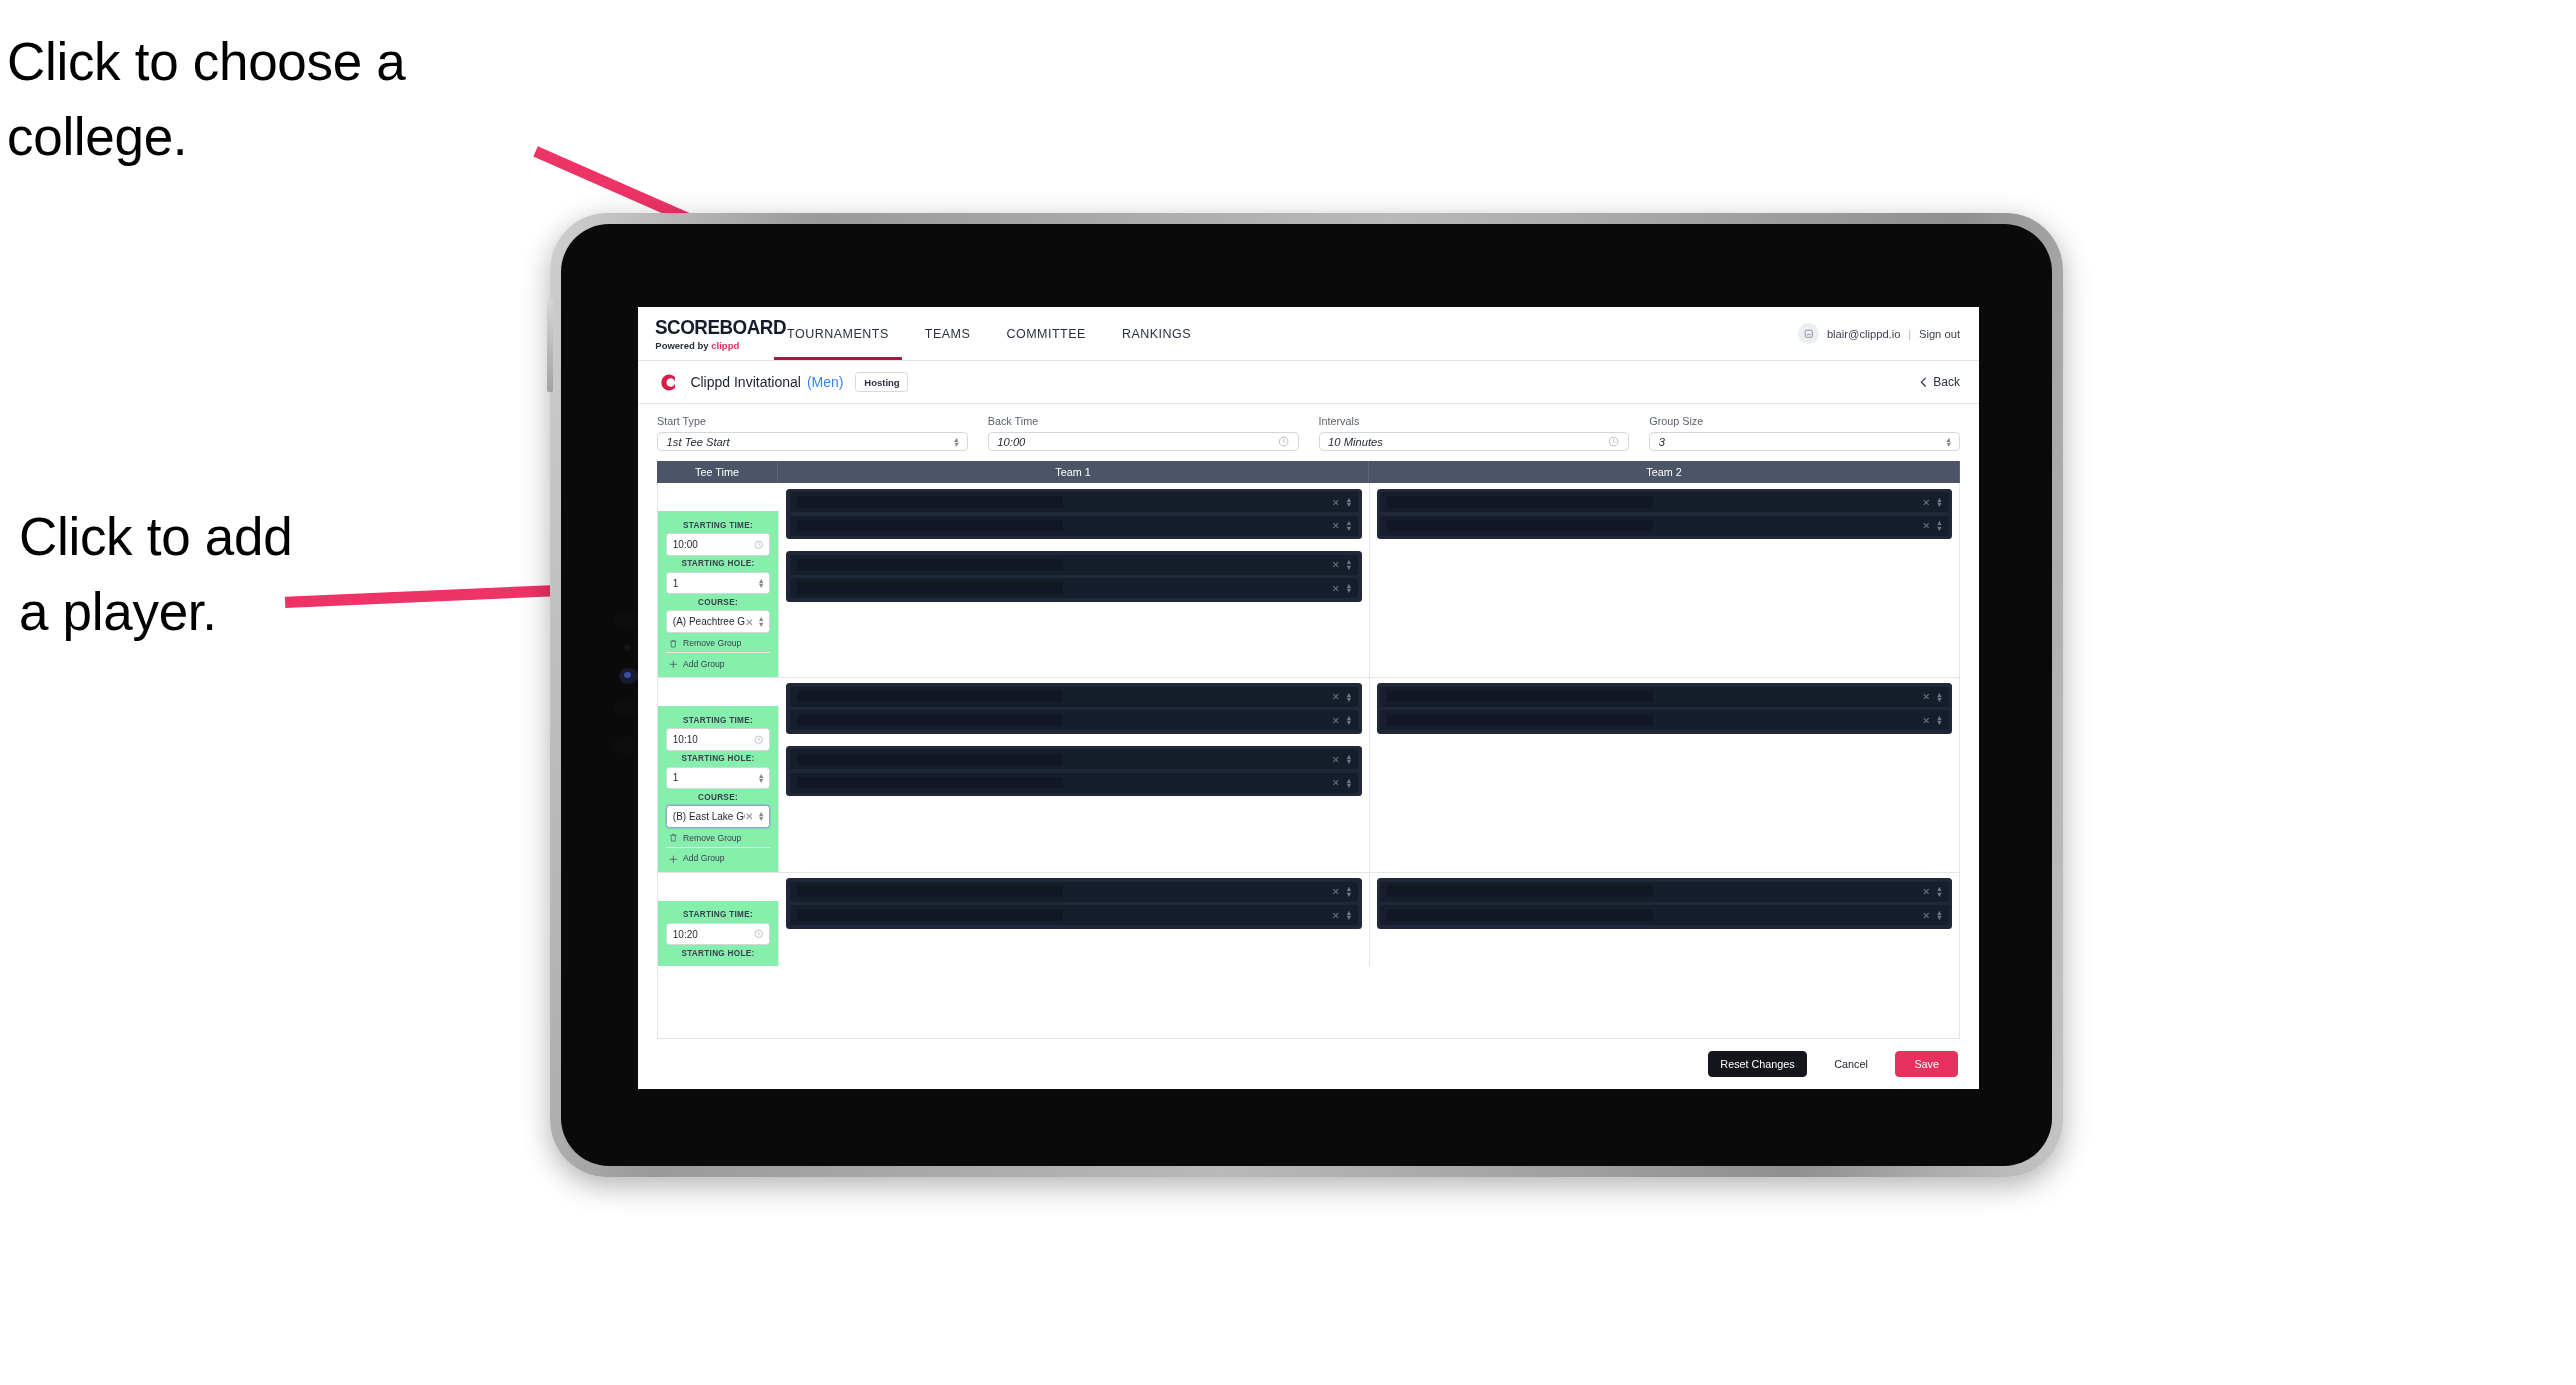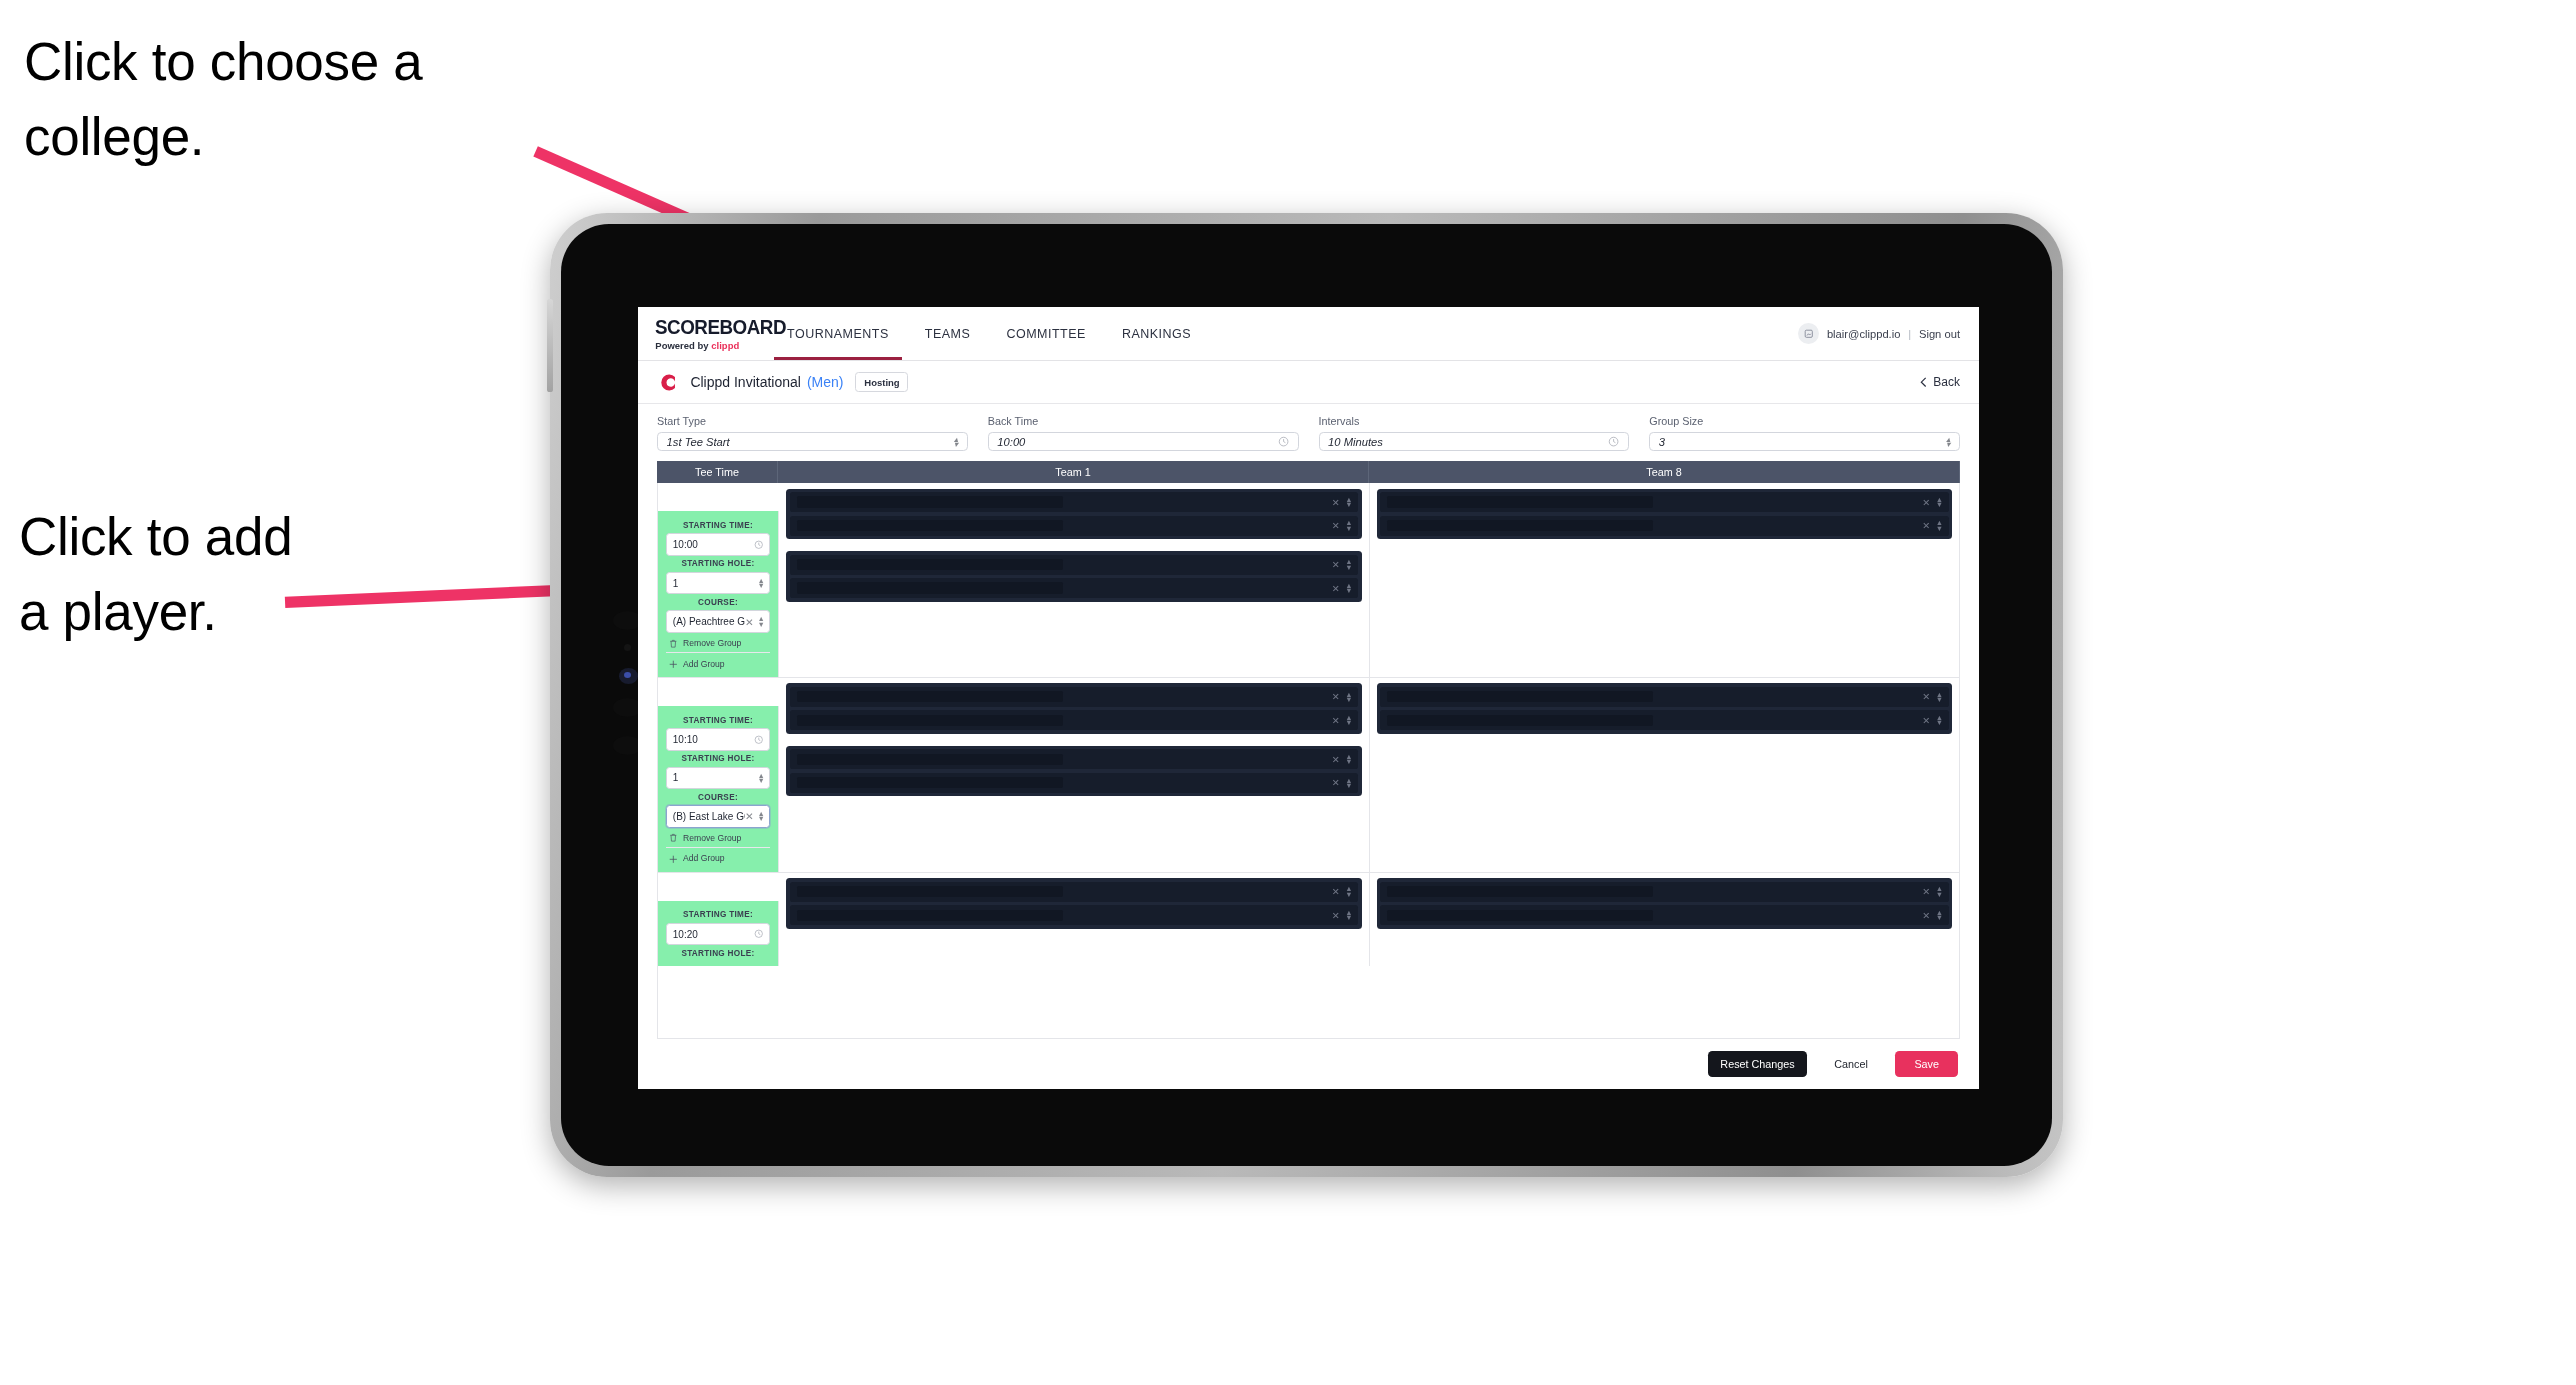--- a/index.html
+++ b/index.html
@@ -13,21 +13,21 @@
   
   .annot{
     position:absolute;
     color:#000;
     font-size:53px;
     line-height:1.42;
     font-family:"Liberation Sans", sans-serif;
     white-space:pre-line;
     letter-spacing:-0.3px;
   }
-  #annot-college{left:24px;top:24px;width:536px;}
+  #annot-college{left:7px;top:24px;width:536px;}
   #annot-player{left:19px;top:499px;width:449px;}
 
   .arrow-svg{position:absolute;left:0;top:0;width:2576px;height:1386px;pointer-events:none;}
 
   
   #tablet{
     position:absolute;left:550px;top:213px;width:1513px;height:964px;
     border-radius:57px;
     background:linear-gradient(100deg,#cfcfcf 0%,#9a9a9a 16%,#b9b9b9 50%,#8f8f8f 84%,#c6c6c6 100%);
     box-shadow:0 8.6px 29px rgba(0,0,0,.30);
@@ -247,21 +247,21 @@
             <span>▴</span>
             <span>▾</span>
           </span>
       </div>
     </div>
   </div>
 
   <div id="thead">
     <div class="th" id="th-tee">Tee Time</div>
     <div class="th" id="th-t1">Team 1</div>
-    <div class="th" id="th-t2">Team 8</div>
+    <div class="th" id="th-t2">Team 2</div>
   </div>
 
   <div id="tbody">
       <div class="teerow">
         <div class="teecell">
           <div class="tlabel">STARTING TIME:</div>
           <div class="tinput">
             <span class="v">10:00</span>
             <span class="ico">
               <svg width="9.5" height="9.5" viewBox="0 0 16 16" fill="none" stroke="#6a7080" stroke-width="1.3">

